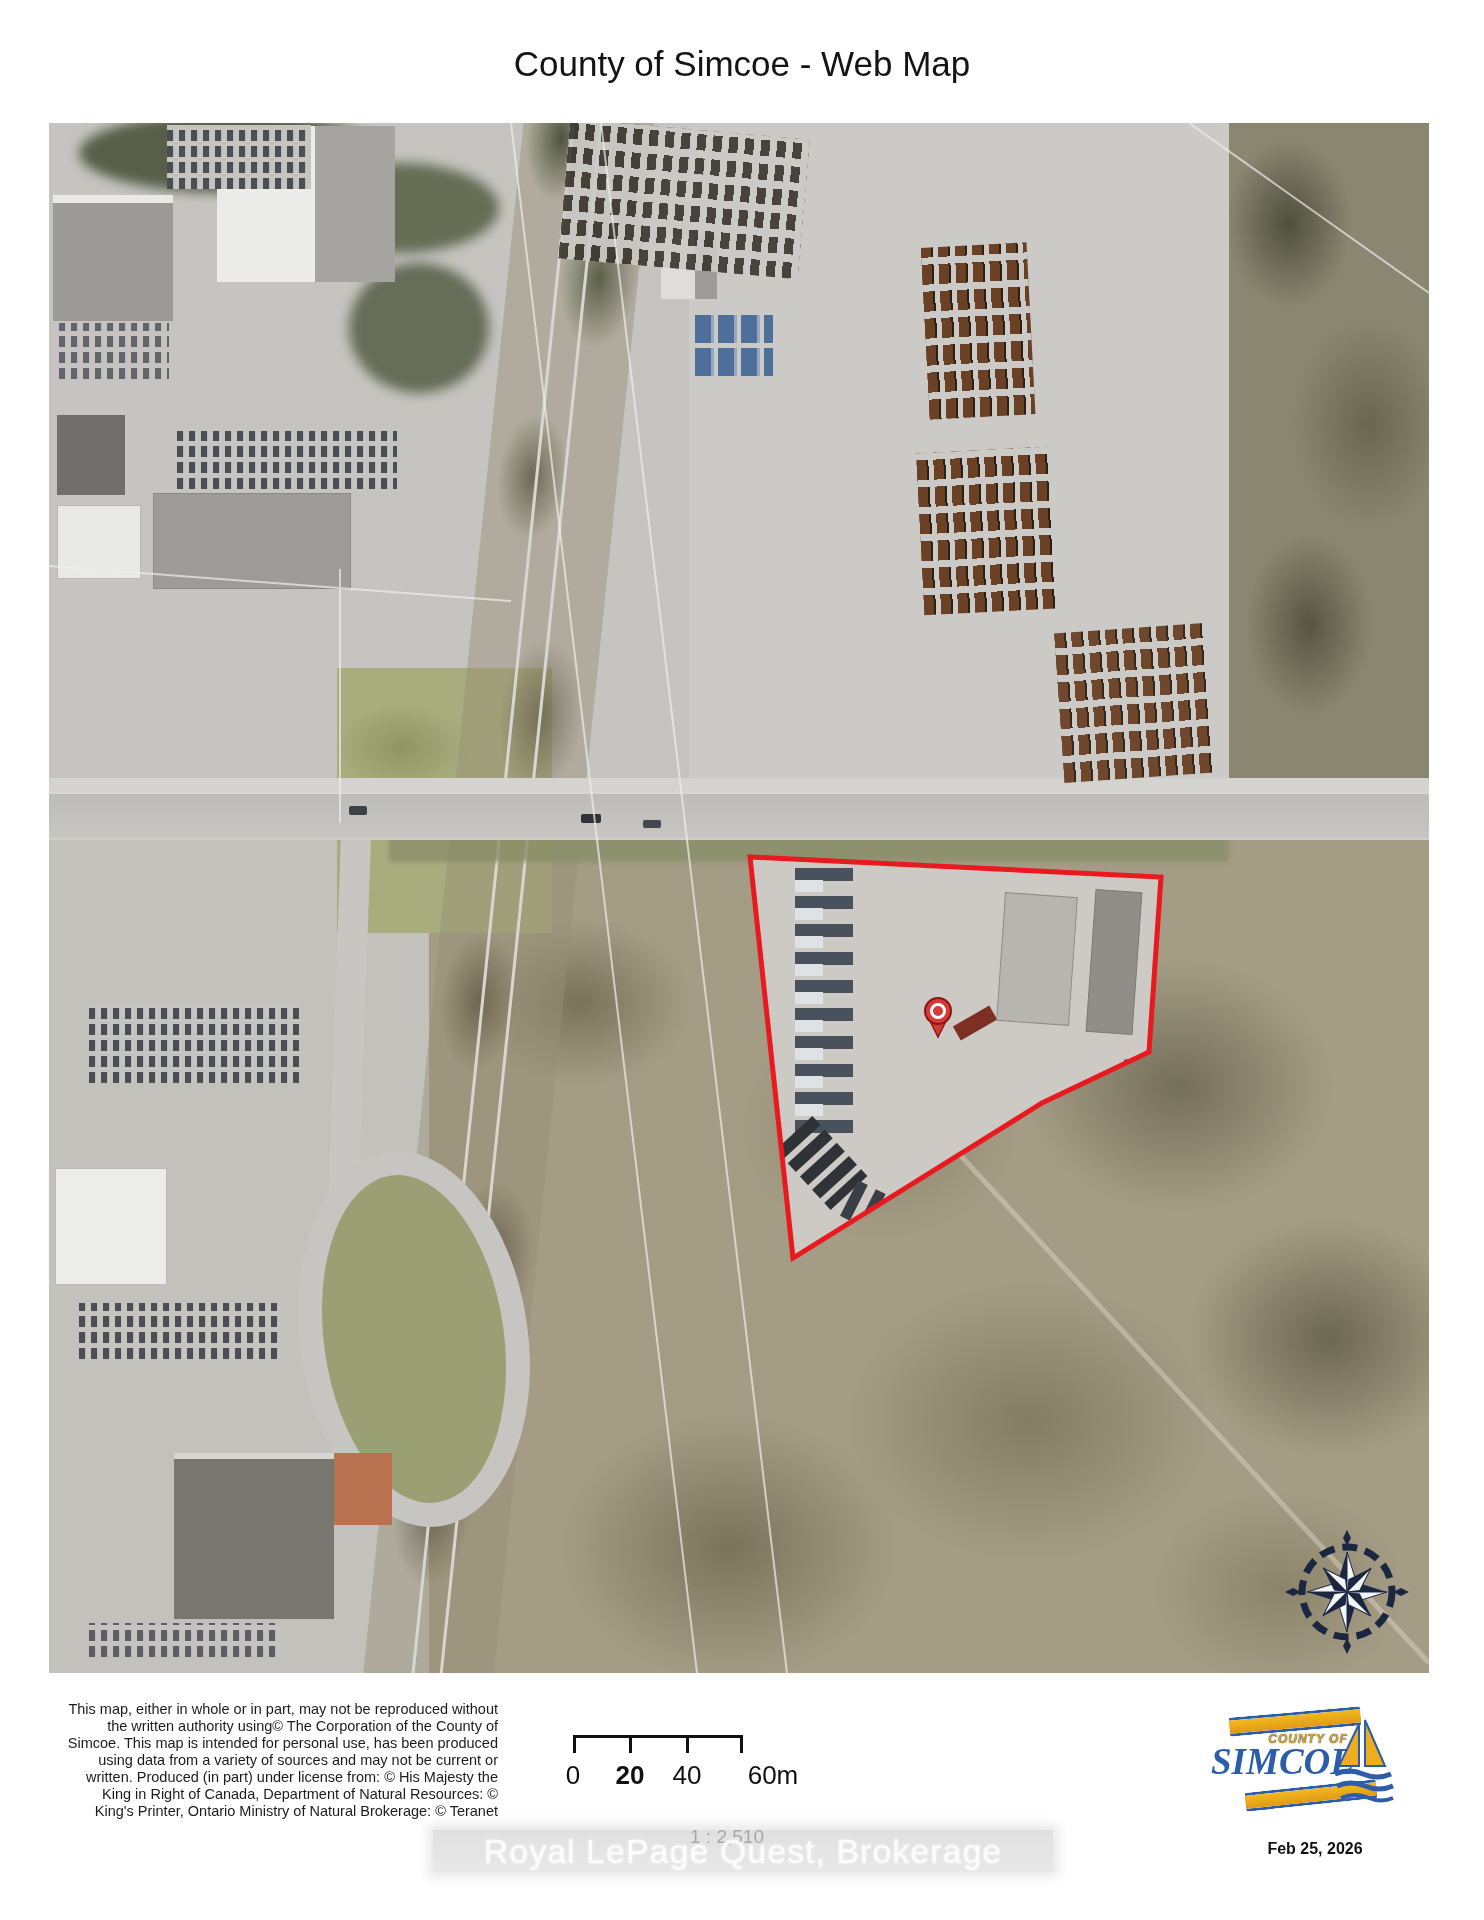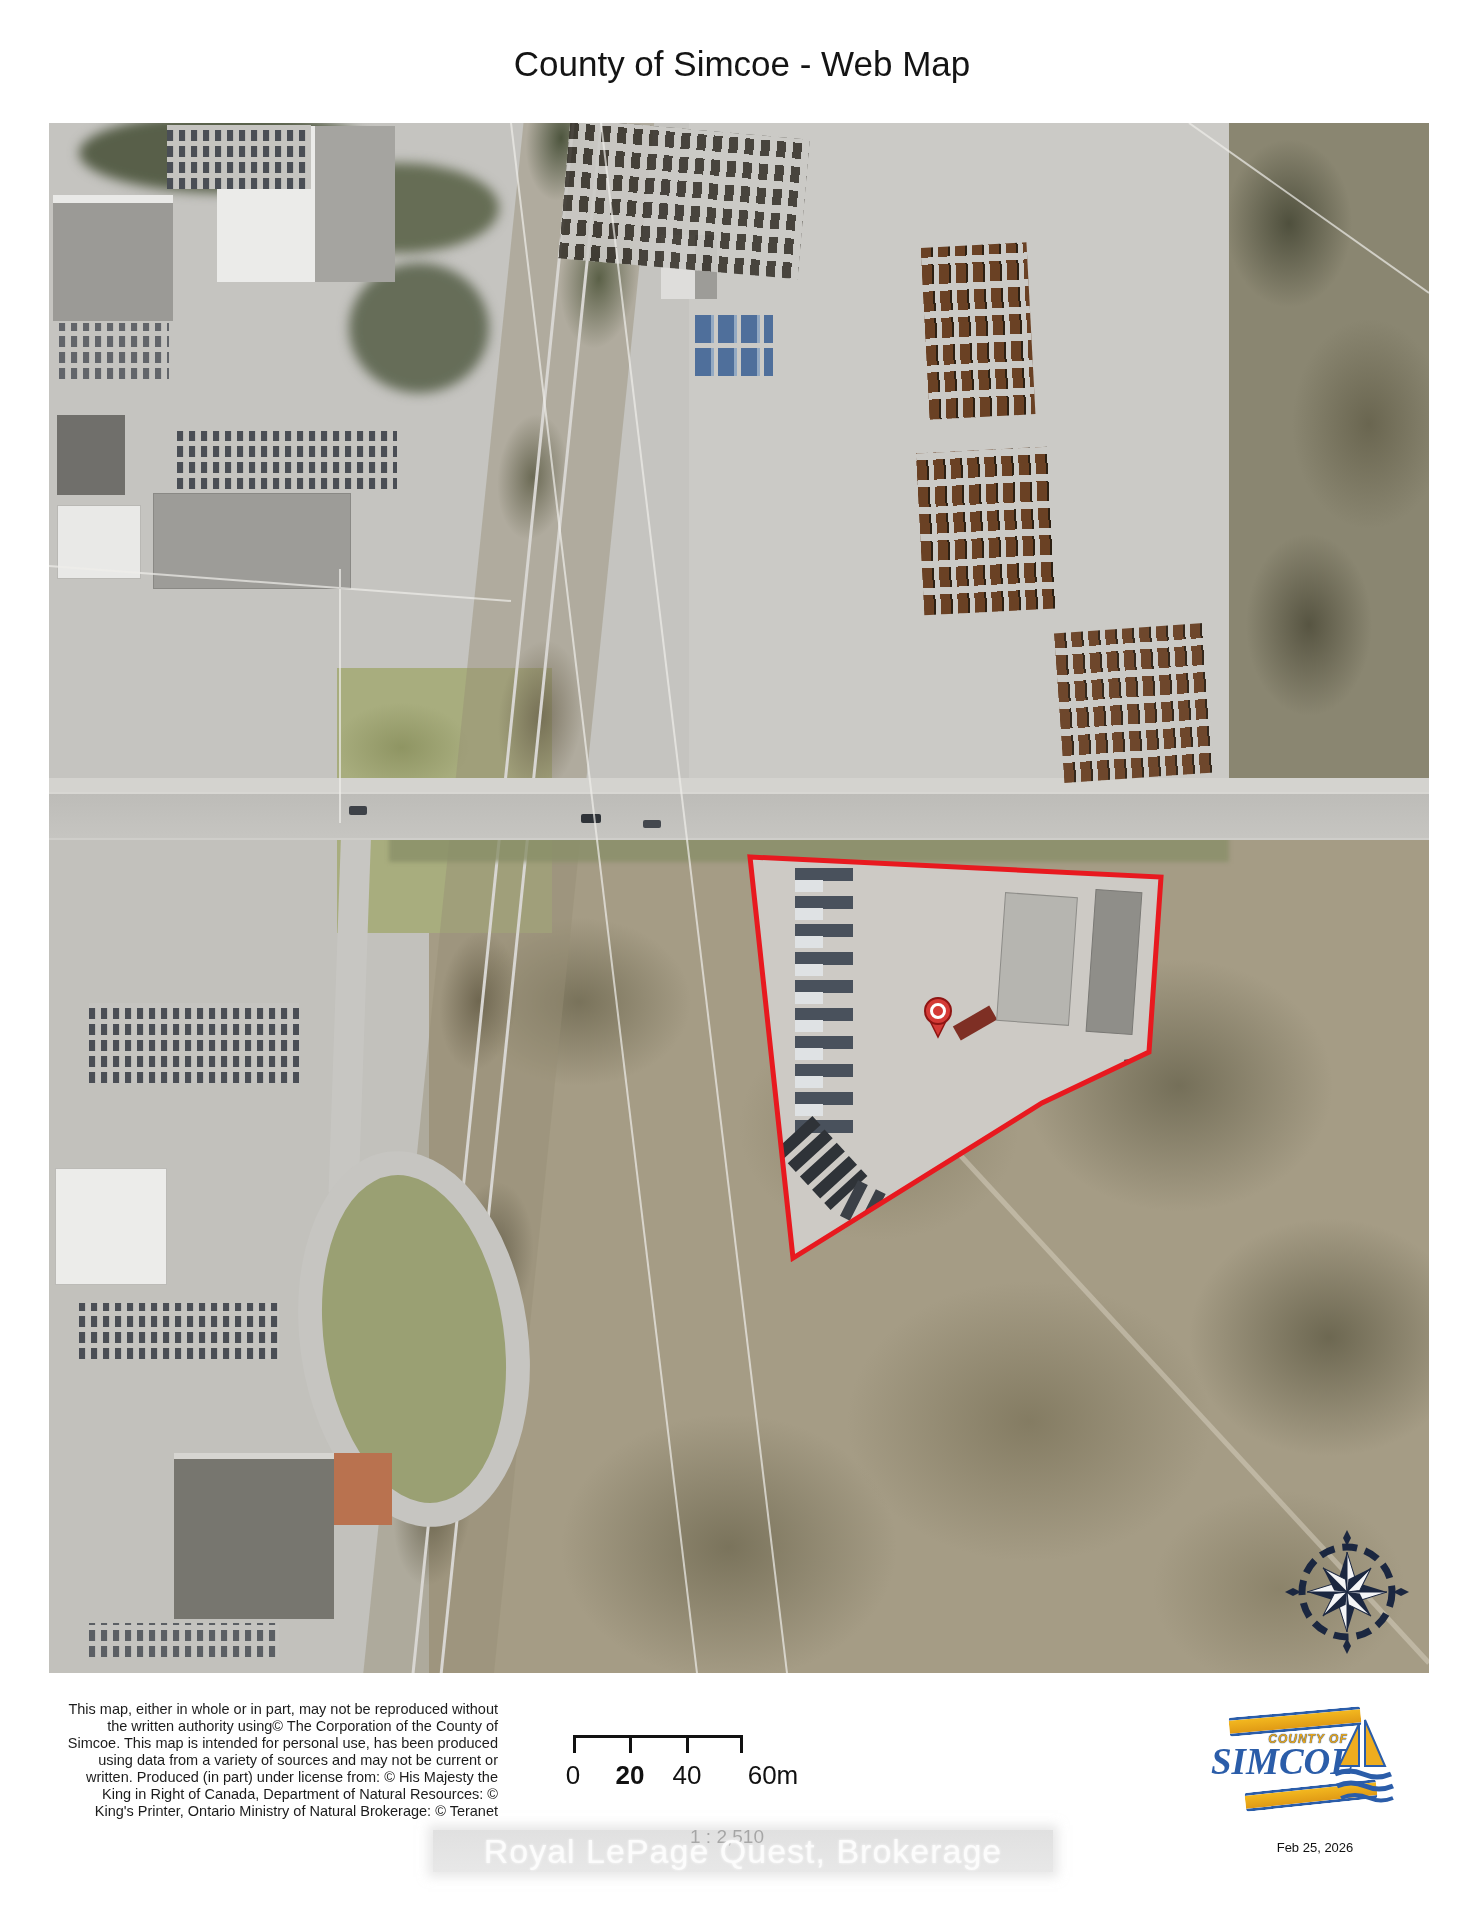--- a/index.html
+++ b/index.html
@@ -57,21 +57,21 @@
   #logo{position:absolute;left:1205px;top:1708px;width:200px;height:104px;}
   .ribbon{position:absolute;height:13px;background:linear-gradient(#f3b81f,#e09a15);
     border-top:3px solid #2b5da9;border-bottom:3px solid #2b5da9;border-radius:3px;}
   #logo-county{position:absolute;left:28px;top:24px;width:150px;text-align:center;
     font-size:12px;font-weight:bold;font-style:italic;letter-spacing:1px;color:#e6a41c;
     text-shadow:0 0 1px #1d4f94, 0 0 1px #1d4f94;}
   #logo-simcoe{position:absolute;left:-2px;top:32px;width:160px;text-align:center;
     font-family:"Liberation Serif", serif;font-weight:bold;font-style:italic;
     font-size:37px;color:#2b5da9;}
   #logo-date{position:absolute;left:1230px;top:1840px;width:170px;text-align:center;
-    font-size:13px;color:#111;}
+    font-size:16px;color:#111;font-weight:bold;}
 </style>
 </head>
 <body>
 
 <div id="page-title">County of Simcoe - Web Map</div>
 
 <div id="map">
 
   <div class="zone" style="left:0;top:0;width:660px;height:669px;background:#c5c4c0;z-index:1;"></div>
   <div class="zone" style="left:640px;top:0;width:560px;height:669px;background:#cbcac6;z-index:1;"></div>

